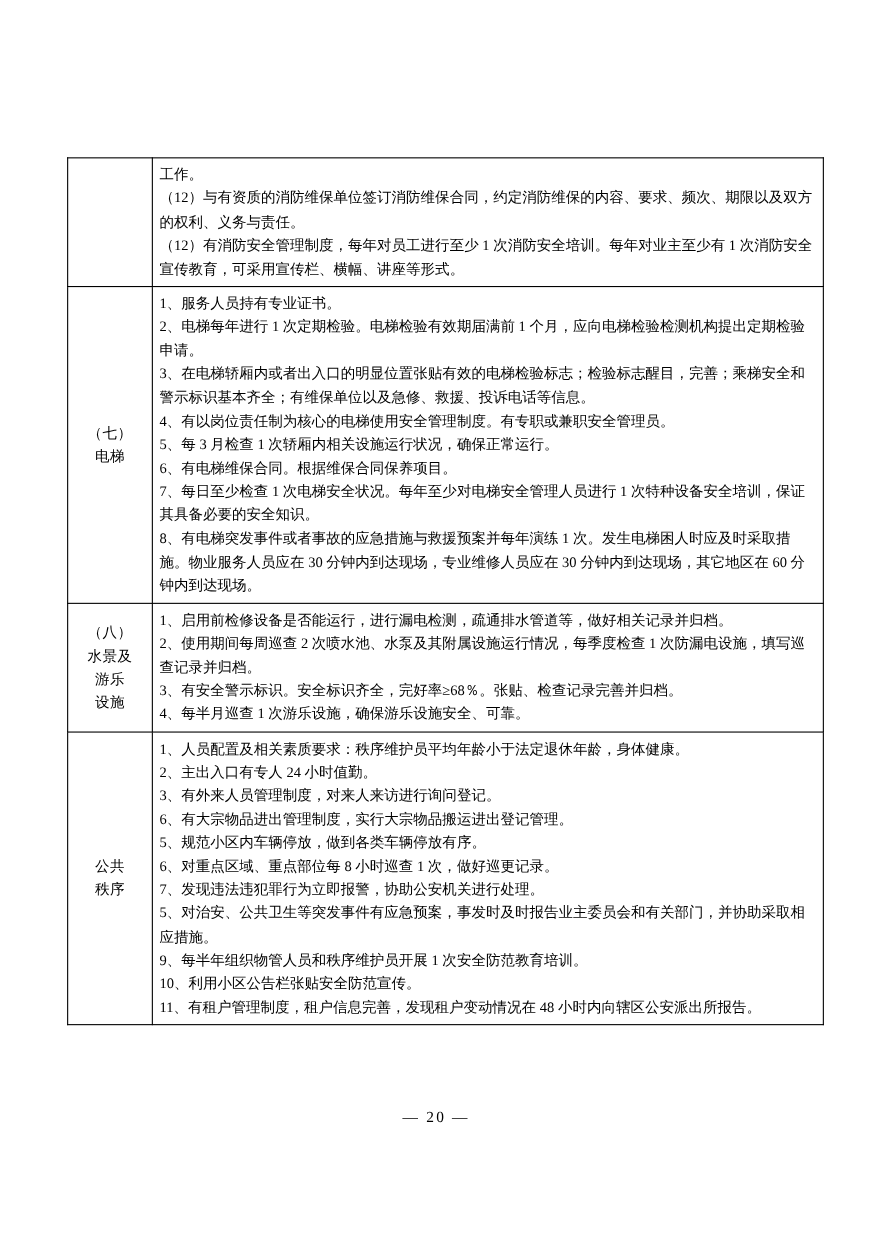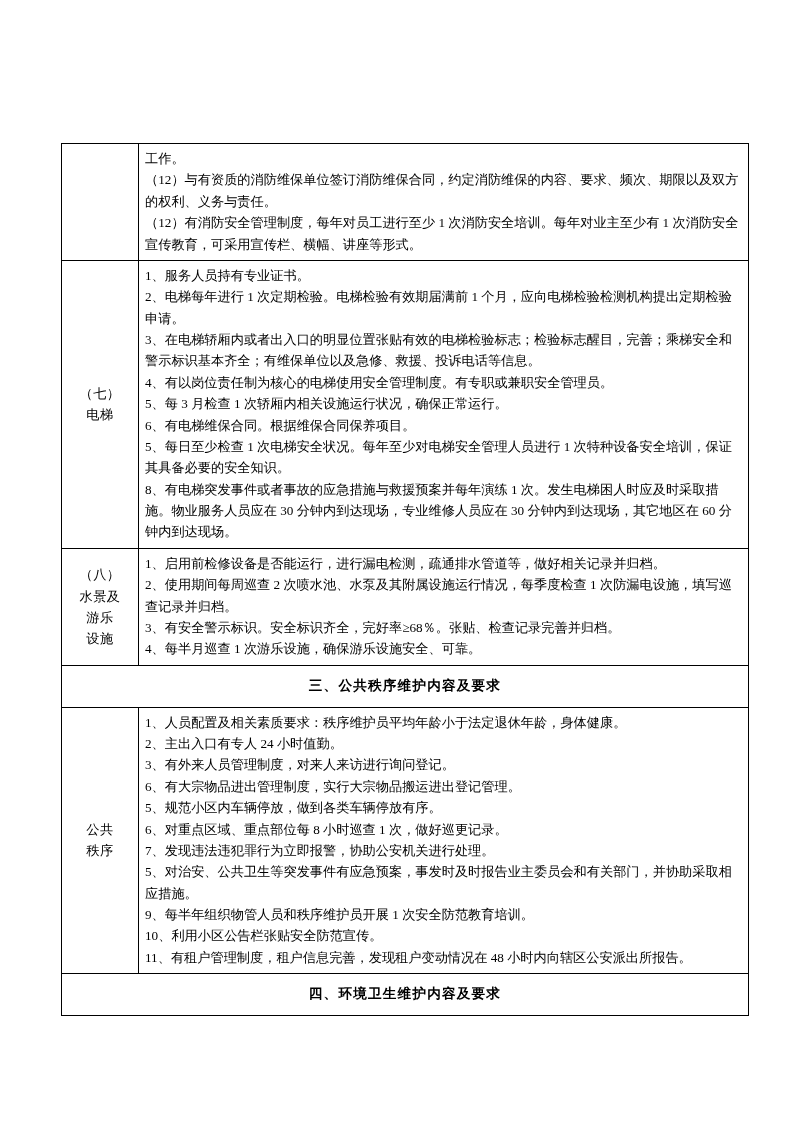--- a/index.html
+++ b/index.html
@@ -96,43 +96,40 @@
           <span class="label-line">（七）</span>
           <span class="label-line">电梯</span>
         </td>
         <td class="content-cell">
           <span class="line">1、服务人员持有专业证书。</span>
           <span class="line">2、电梯每年进行 1 次定期检验。电梯检验有效期届满前 1 个月，应向电梯检验检测机构提出定期检验申请。</span>
           <span class="line">3、在电梯轿厢内或者出入口的明显位置张贴有效的电梯检验标志；检验标志醒目，完善；乘梯安全和警示标识基本齐全；有维保单位以及急修、救援、投诉电话等信息。</span>
           <span class="line">4、有以岗位责任制为核心的电梯使用安全管理制度。有专职或兼职安全管理员。</span>
           <span class="line">5、每 3 月检查 1 次轿厢内相关设施运行状况，确保正常运行。</span>
           <span class="line">6、有电梯维保合同。根据维保合同保养项目。</span>
-          <span class="line">5、每日至少检查 1 次电梯安全状况。每年至少对电梯安全管理人员进行 1 次特种设备安全培训，保证其具备必要的安全知识。</span>
+          <span class="line">7、每日至少检查 1 次电梯安全状况。每年至少对电梯安全管理人员进行 1 次特种设备安全培训，保证其具备必要的安全知识。</span>
           <span class="line">8、有电梯突发事件或者事故的应急措施与救援预案并每年演练 1 次。发生电梯困人时应及时采取措施。物业服务人员应在 30 分钟内到达现场，专业维修人员应在 30 分钟内到达现场，其它地区在 60 分钟内到达现场。</span>
         </td>
       </tr>
 
       <tr>
         <td class="label-cell">
           <span class="label-line">（八）</span>
           <span class="label-line">水景及</span>
           <span class="label-line">游乐</span>
           <span class="label-line">设施</span>
         </td>
         <td class="content-cell">
           <span class="line">1、启用前检修设备是否能运行，进行漏电检测，疏通排水管道等，做好相关记录并归档。</span>
           <span class="line">2、使用期间每周巡查 2 次喷水池、水泵及其附属设施运行情况，每季度检查 1 次防漏电设施，填写巡查记录并归档。</span>
           <span class="line">3、有安全警示标识。安全标识齐全，完好率≥68％。张贴、检查记录完善并归档。</span>
           <span class="line">4、每半月巡查 1 次游乐设施，确保游乐设施安全、可靠。</span>
         </td>
       </tr>
 
-      <tr>
-        <td class="section-cell" colspan="2">三、公共秩序维护内容及要求</td>
-      </tr>
 
       <tr>
         <td class="label-cell">
           <span class="label-line">公共</span>
           <span class="label-line">秩序</span>
         </td>
         <td class="content-cell">
           <span class="line">1、人员配置及相关素质要求：秩序维护员平均年龄小于法定退休年龄，身体健康。</span>
           <span class="line">2、主出入口有专人 24 小时值勤。</span>
           <span class="line">3、有外来人员管理制度，对来人来访进行询问登记。</span>
@@ -140,22 +137,20 @@
           <span class="line">5、规范小区内车辆停放，做到各类车辆停放有序。</span>
           <span class="line">6、对重点区域、重点部位每 8 小时巡查 1 次，做好巡更记录。</span>
           <span class="line">7、发现违法违犯罪行为立即报警，协助公安机关进行处理。</span>
           <span class="line">5、对治安、公共卫生等突发事件有应急预案，事发时及时报告业主委员会和有关部门，并协助采取相应措施。</span>
           <span class="line">9、每半年组织物管人员和秩序维护员开展 1 次安全防范教育培训。</span>
           <span class="line">10、利用小区公告栏张贴安全防范宣传。</span>
           <span class="line">11、有租户管理制度，租户信息完善，发现租户变动情况在 48 小时内向辖区公安派出所报告。</span>
         </td>
       </tr>
 
-      <tr>
-        <td class="section-cell" colspan="2">四、环境卫生维护内容及要求</td>
-      </tr>
 
 
     </tbody>
   </table>
 
+  <div class="page-number">— 20 —</div>
 
 </div>
 
 </body></html>

